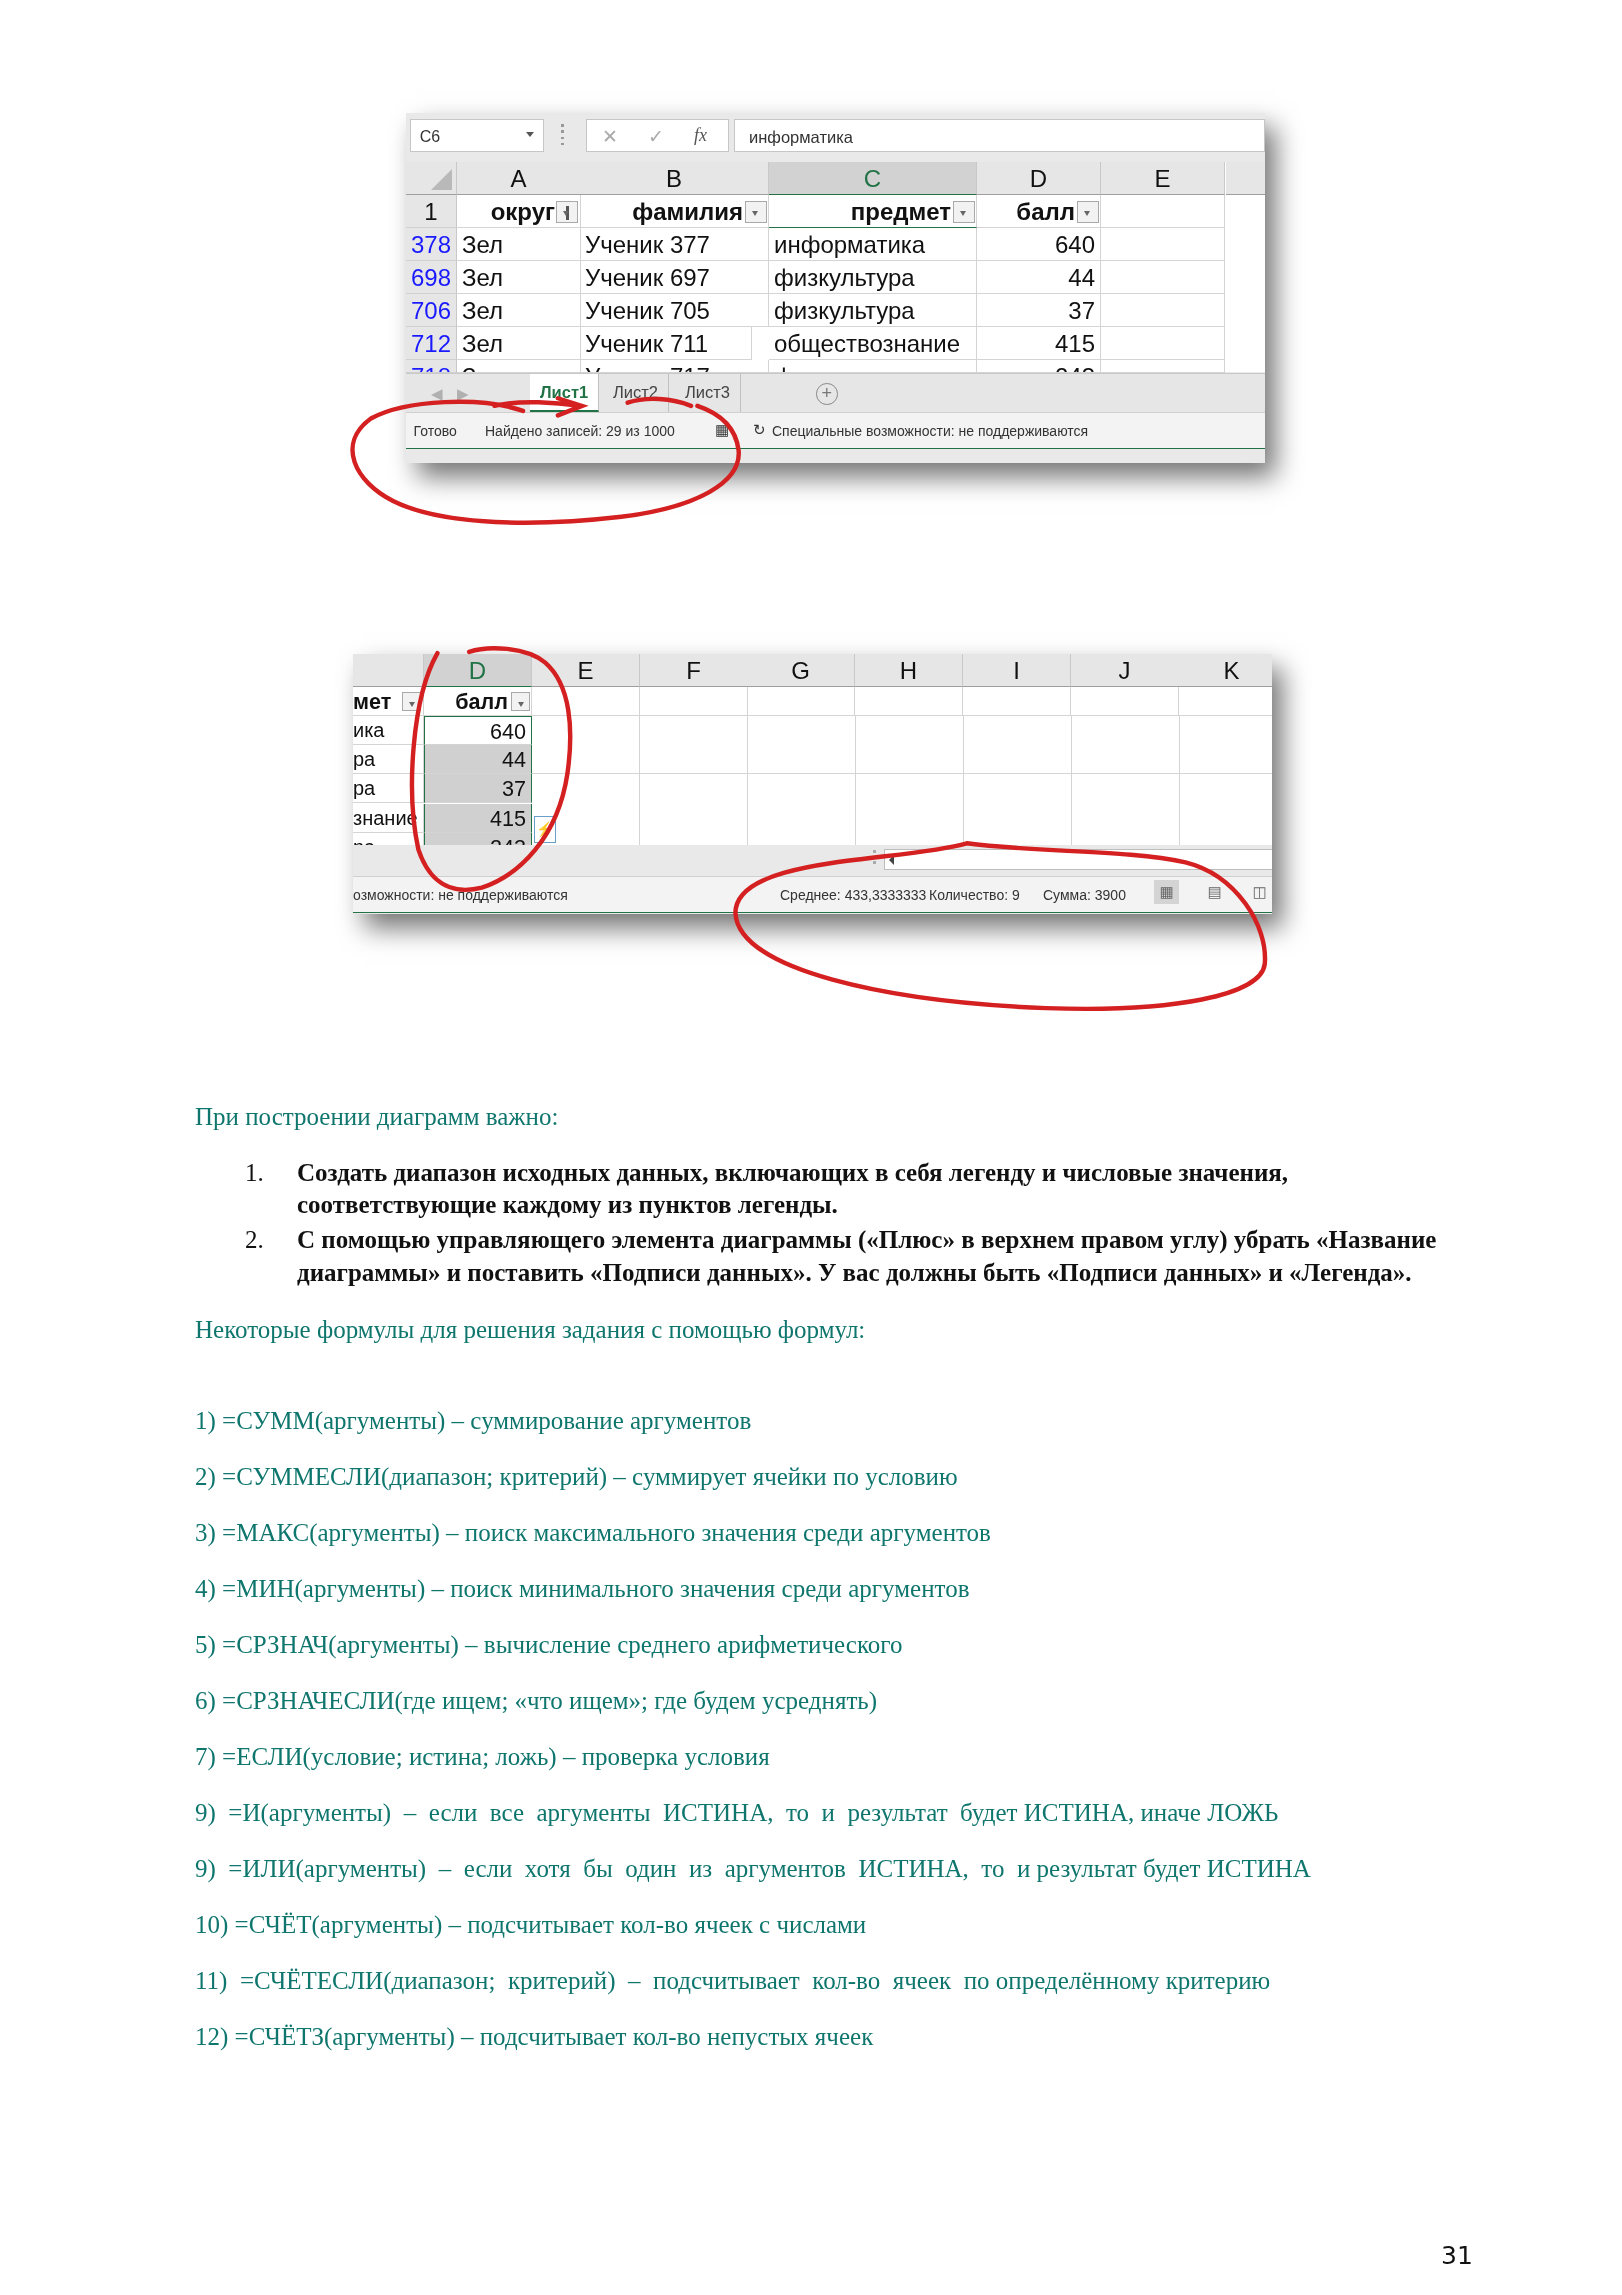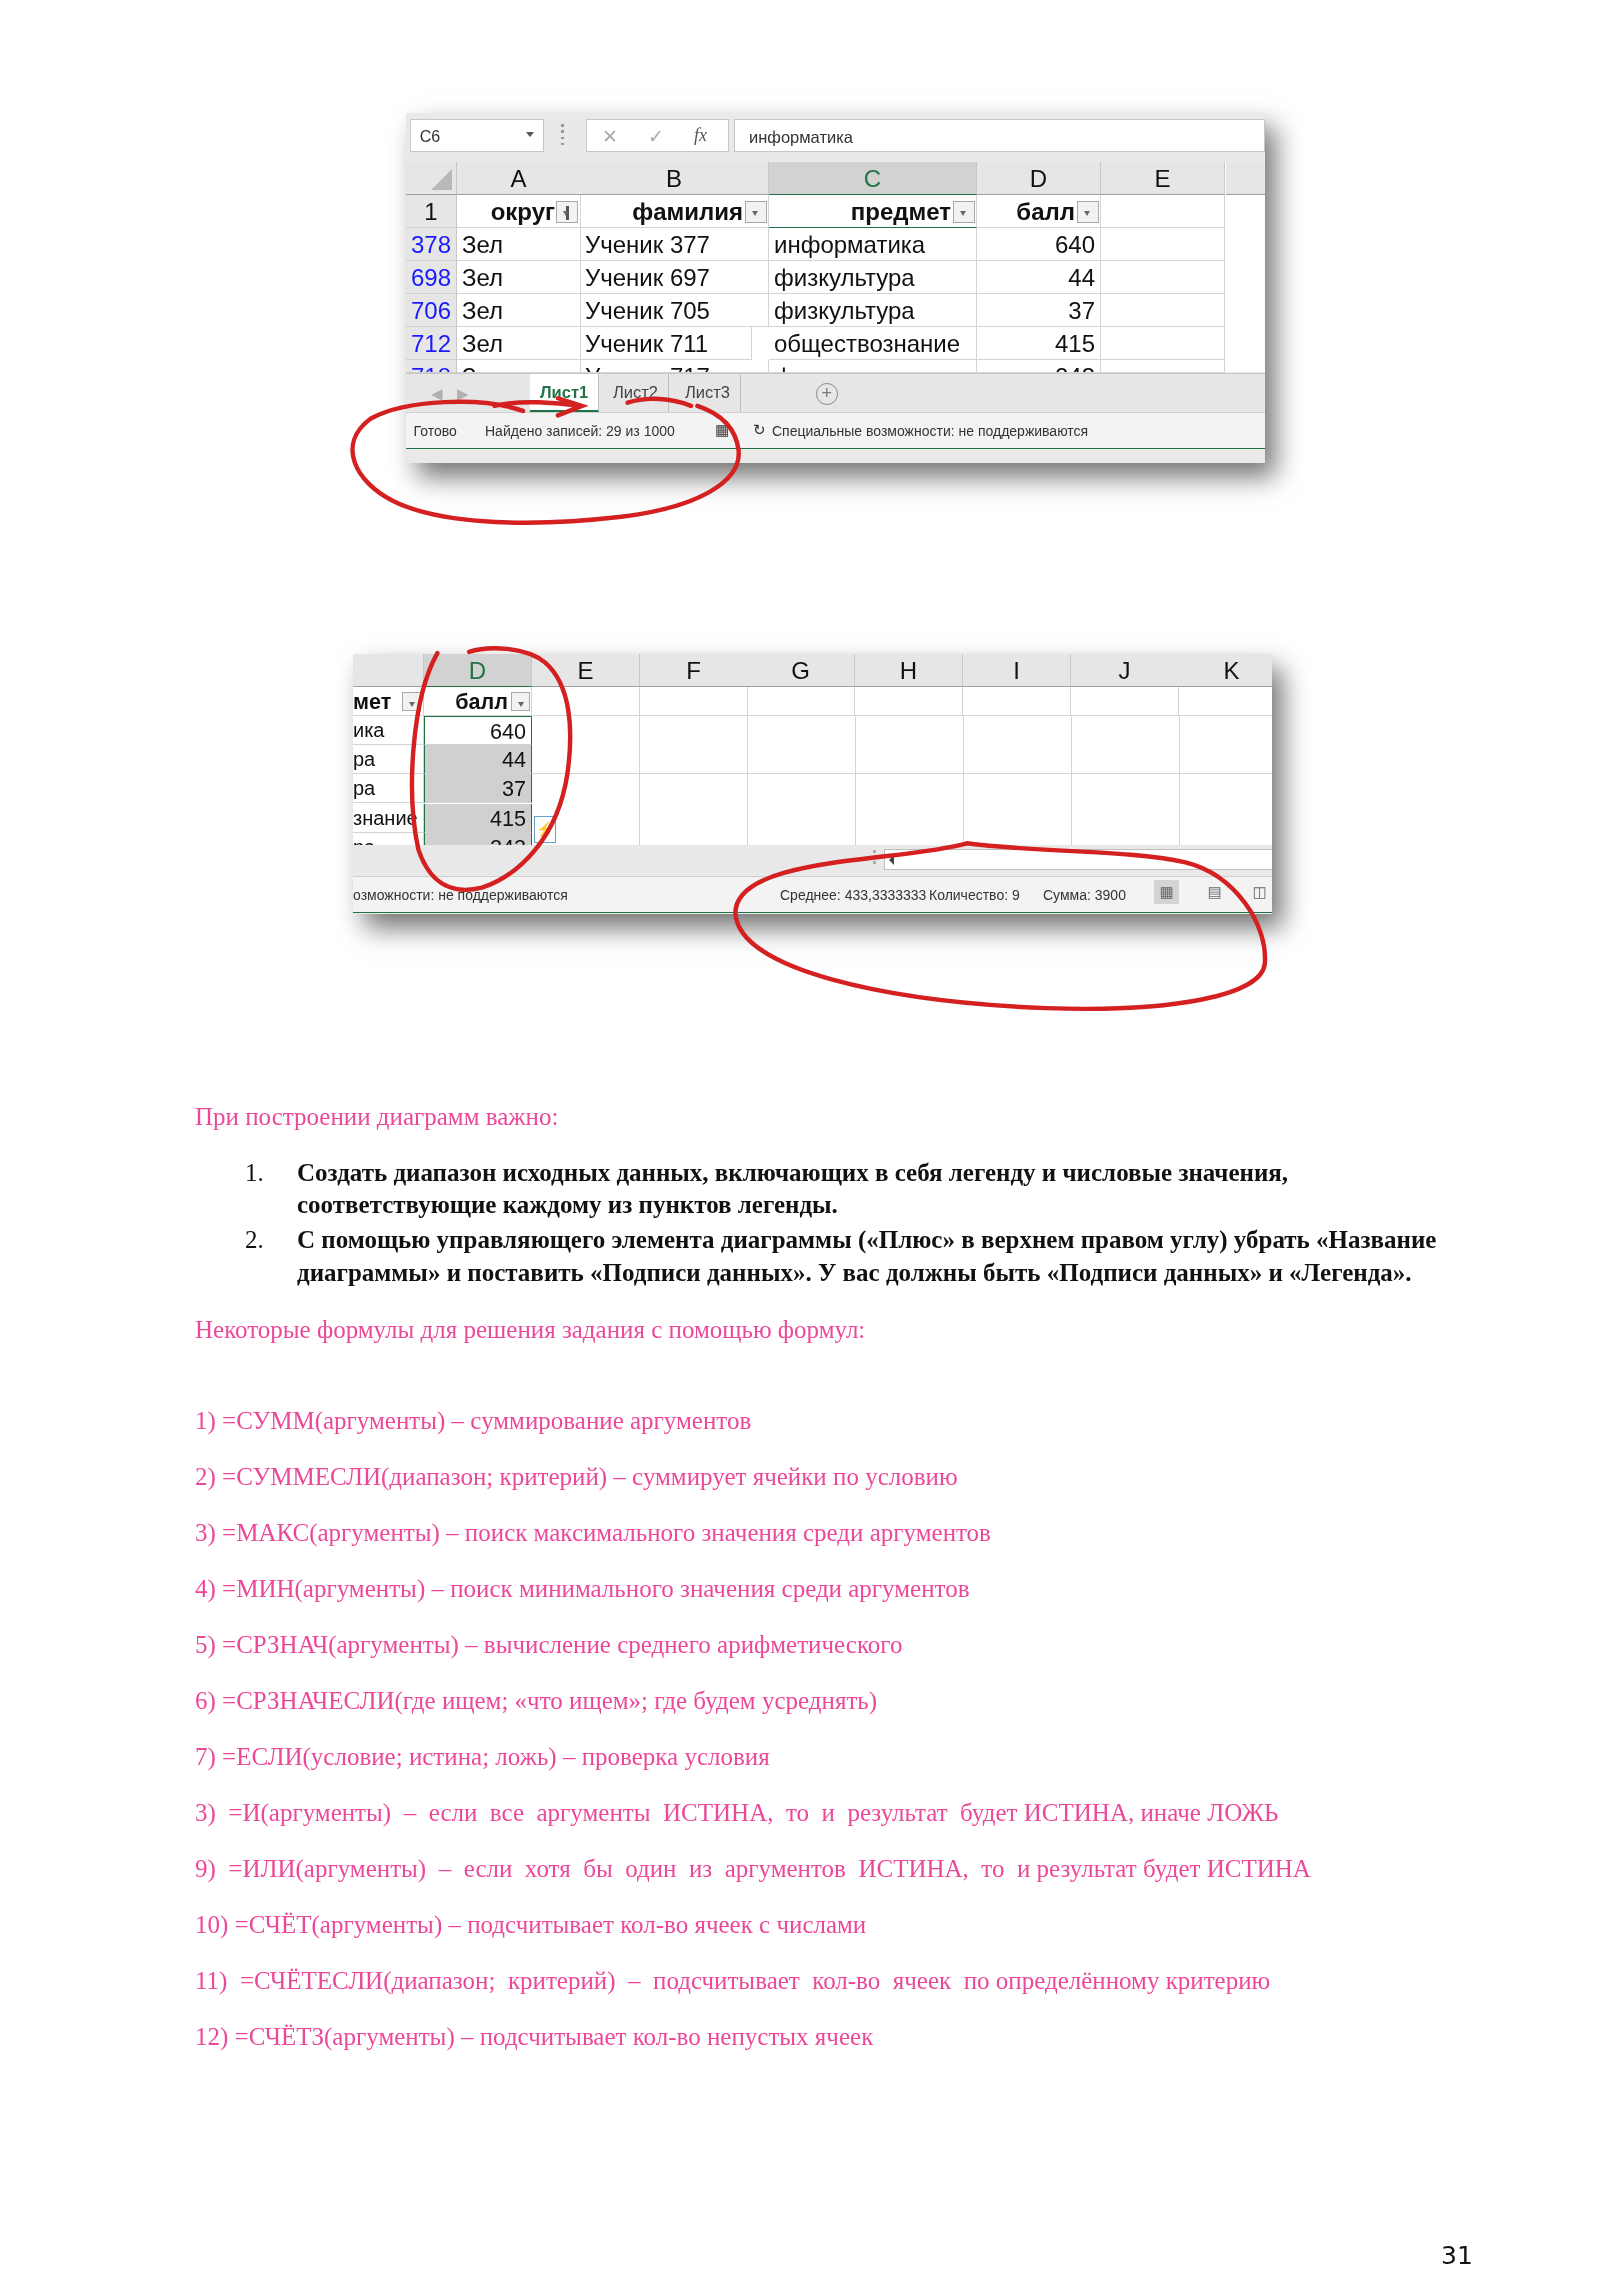--- a/index.html
+++ b/index.html
@@ -60,21 +60,21 @@
   .hscroll .l { position: absolute; left: 3.8px; top: 5px; border-top: 5px solid transparent; border-bottom: 5px solid transparent; border-right: 5px solid #444; }
   .viewbtn { position: absolute; top: 5px; width: 25px; height: 24px; font-size: 15px; text-align: center; line-height: 24px; color: #666; }
   .viewbtn.on { background: #d4d4d4; }
 
   .qa-icon { position: absolute; width: 21.6px; height: 27px; border: 0.6px solid #6aa0c8; background: #fff; box-sizing: border-box; font-size: 14px; text-align: center; line-height: 25px; color: #d39a12; }
 
   
   .annot { position: absolute; left: 0; top: 0; width: 1623px; height: 1078px; pointer-events: none; }
 
   
-  .p { position: absolute; left: 195px; font-size: 25px; line-height: 29px; white-space: nowrap; font-family: "Liberation Serif", serif; color: #ec4899; }
+  .p { position: absolute; left: 195px; font-size: 25px; line-height: 29px; white-space: nowrap; font-family: "Liberation Serif", serif; color: #0f766e; }
   .li { position: absolute; font-size: 25px; line-height: 29px; white-space: nowrap; font-family: "Liberation Serif", serif; color: #111; }
   .num { }
   .li .n { position: absolute; left: 0; }
   .li .t { position: absolute; left: 52px; font-weight: bold; }
   .pagenum { position: absolute; left: 1441px; top: 2241px; font-family: "DejaVu Sans", sans-serif; font-size: 25px; color: #111; }
 </style>
 </head>
 <body>
 
 <div id="shot1" class="shot">
@@ -273,20 +273,20 @@
 
 <div class="p" style="top:1315px;">Некоторые формулы для решения задания с помощью формул:</div>
 
 <div class="p" style="top:1406px;">1) =СУММ(аргументы) – суммирование аргументов</div>
 <div class="p" style="top:1462px;">2) =СУММЕСЛИ(диапазон; критерий) – суммирует ячейки по условию</div>
 <div class="p" style="top:1518px;">3) =МАКС(аргументы) – поиск максимального значения среди аргументов</div>
 <div class="p" style="top:1574px;">4) =МИН(аргументы) – поиск минимального значения среди аргументов</div>
 <div class="p" style="top:1630px;">5) =СРЗНАЧ(аргументы) – вычисление среднего арифметического</div>
 <div class="p" style="top:1686px;">6) =СРЗНАЧЕСЛИ(где ищем; «что ищем»; где будем усреднять)</div>
 <div class="p" style="top:1742px;">7) =ЕСЛИ(условие; истина; ложь) – проверка условия</div>
-<div class="p" style="top:1798px;white-space:pre;">3)  =И(аргументы)  –  если  все  аргументы  ИСТИНА,  то  и  результат  будет ИСТИНА, иначе ЛОЖЬ</div>
+<div class="p" style="top:1798px;white-space:pre;">9)  =И(аргументы)  –  если  все  аргументы  ИСТИНА,  то  и  результат  будет ИСТИНА, иначе ЛОЖЬ</div>
 <div class="p" style="top:1854px;white-space:pre;">9)  =ИЛИ(аргументы)  –  если  хотя  бы  один  из  аргументов  ИСТИНА,  то  и результат будет ИСТИНА</div>
 <div class="p" style="top:1910px;">10) =СЧЁТ(аргументы) – подсчитывает кол-во ячеек с числами</div>
 <div class="p" style="top:1966px;white-space:pre;">11)  =СЧЁТЕСЛИ(диапазон;  критерий)  –  подсчитывает  кол-во  ячеек  по определённому критерию</div>
 <div class="p" style="top:2022px;">12) =СЧЁТЗ(аргументы) – подсчитывает кол-во непустых ячеек</div>
 
 <div class="pagenum">31</div>
 
 
 </body></html>

